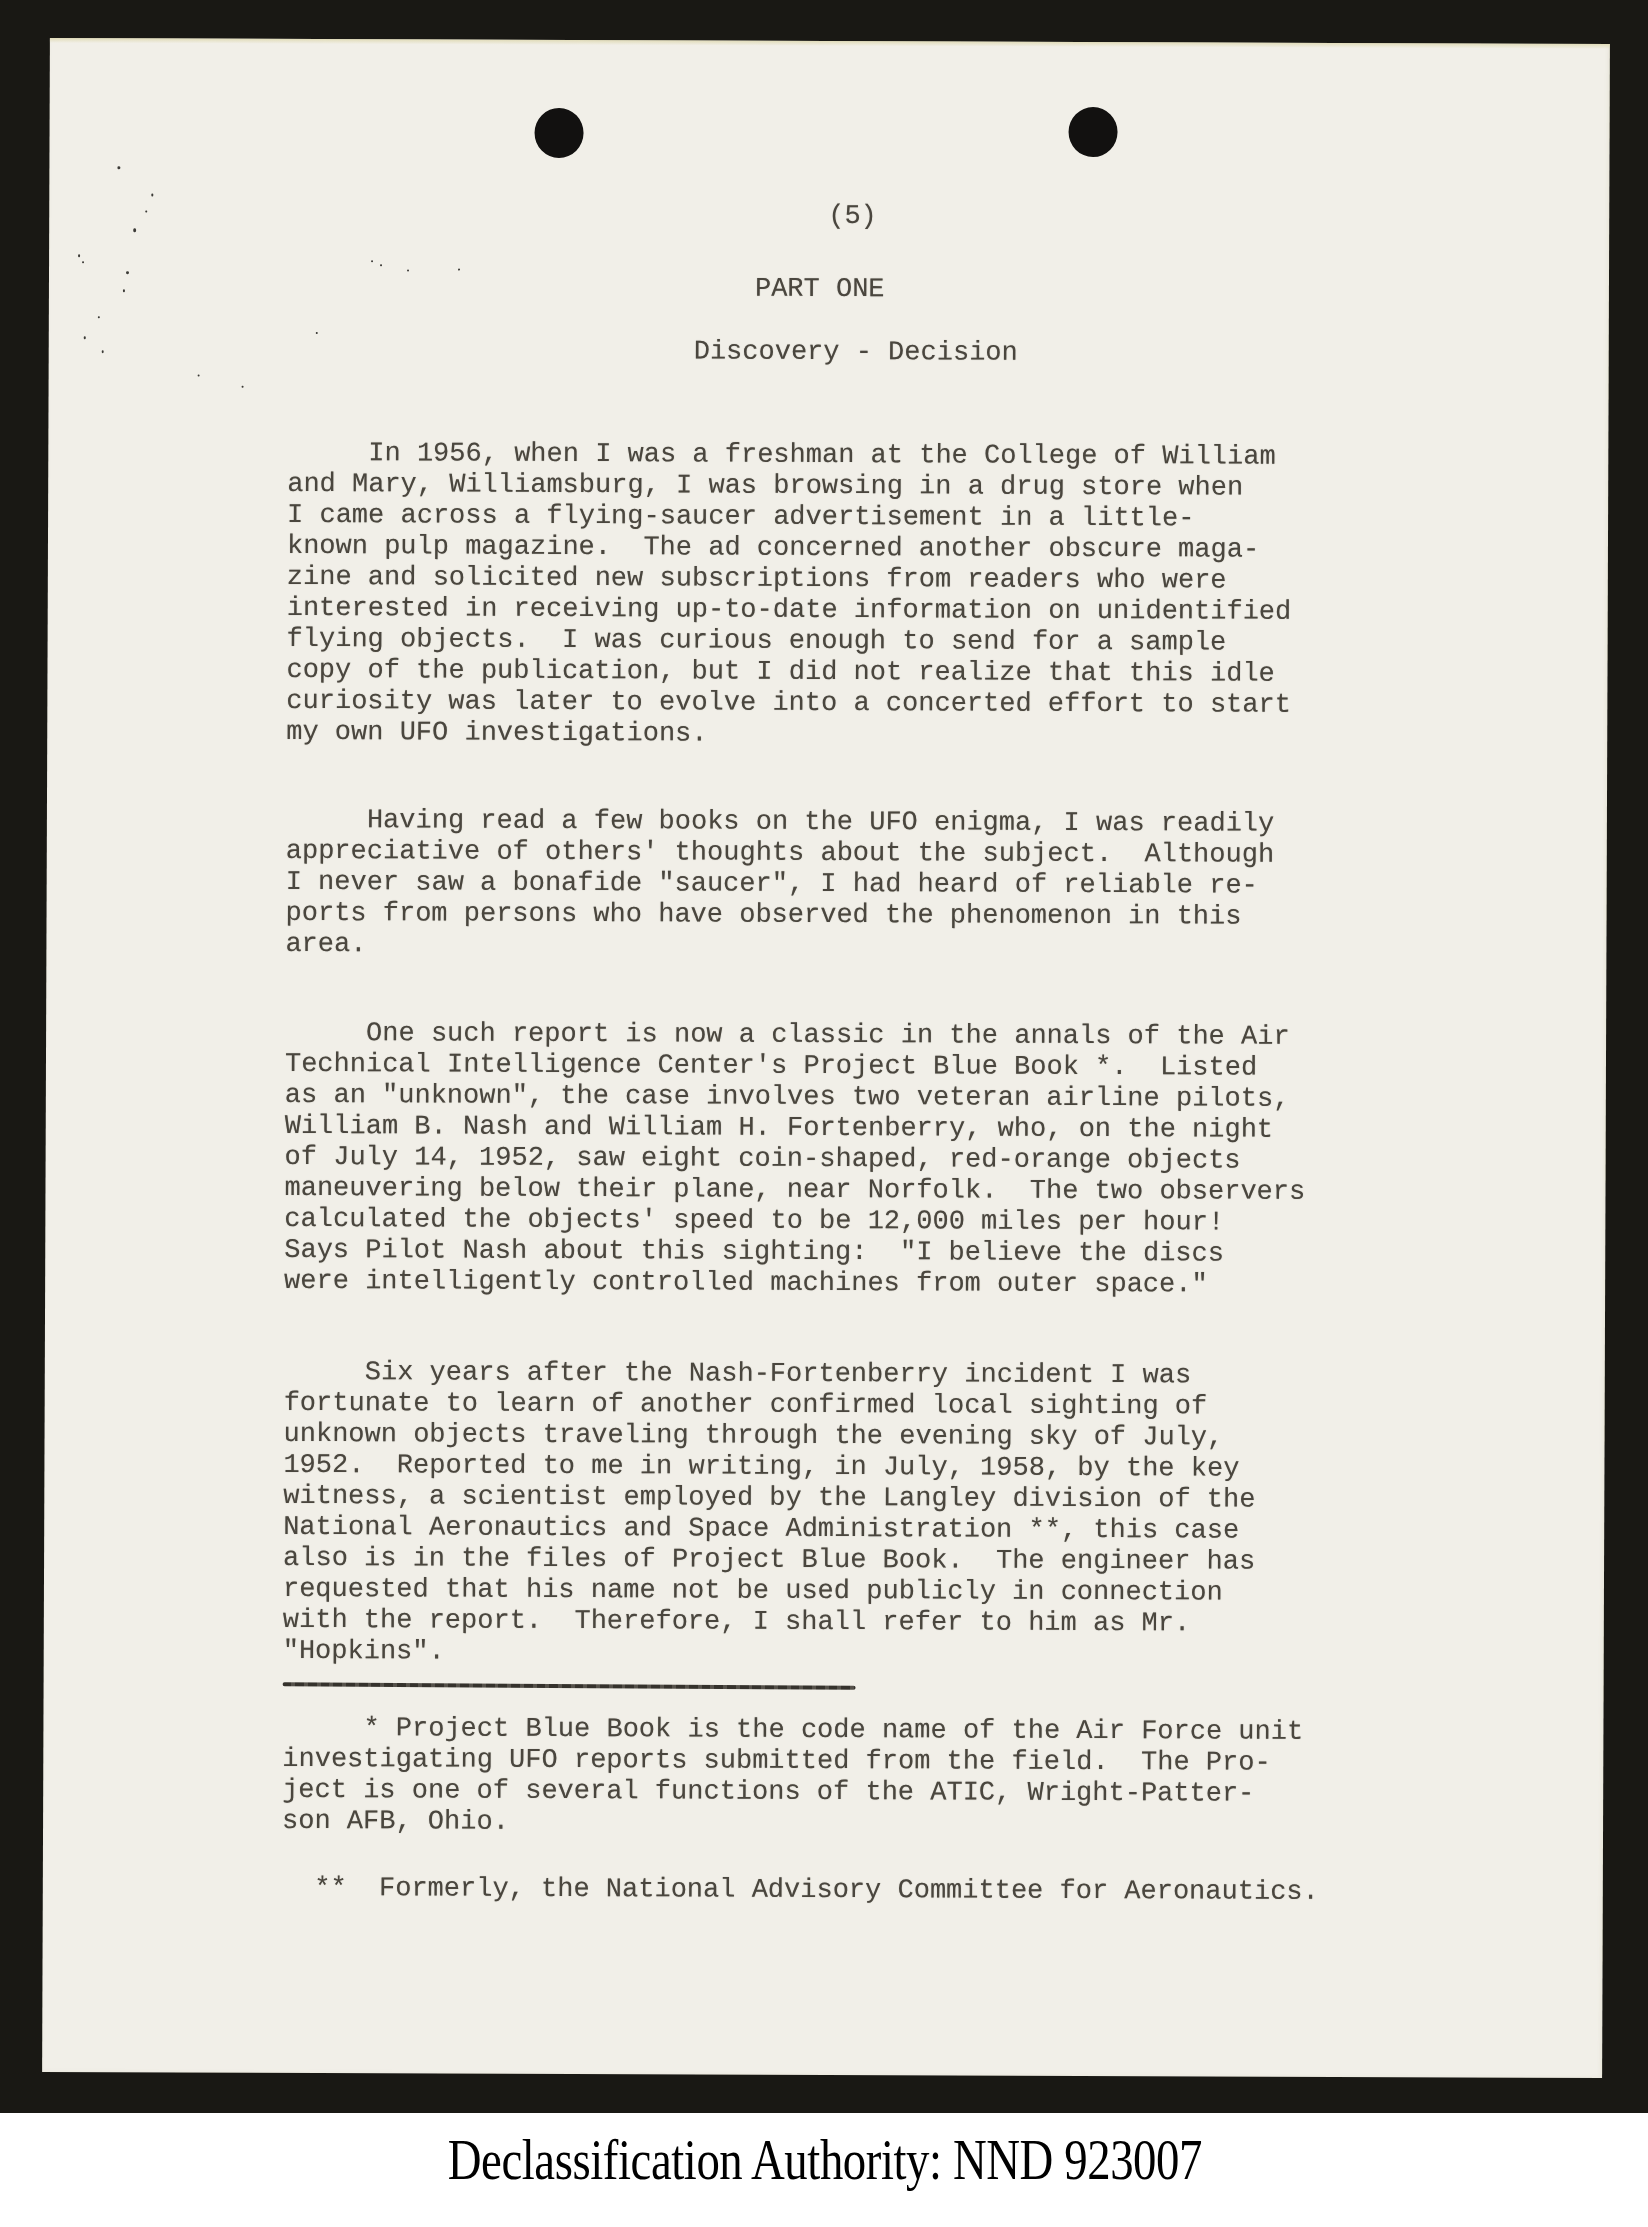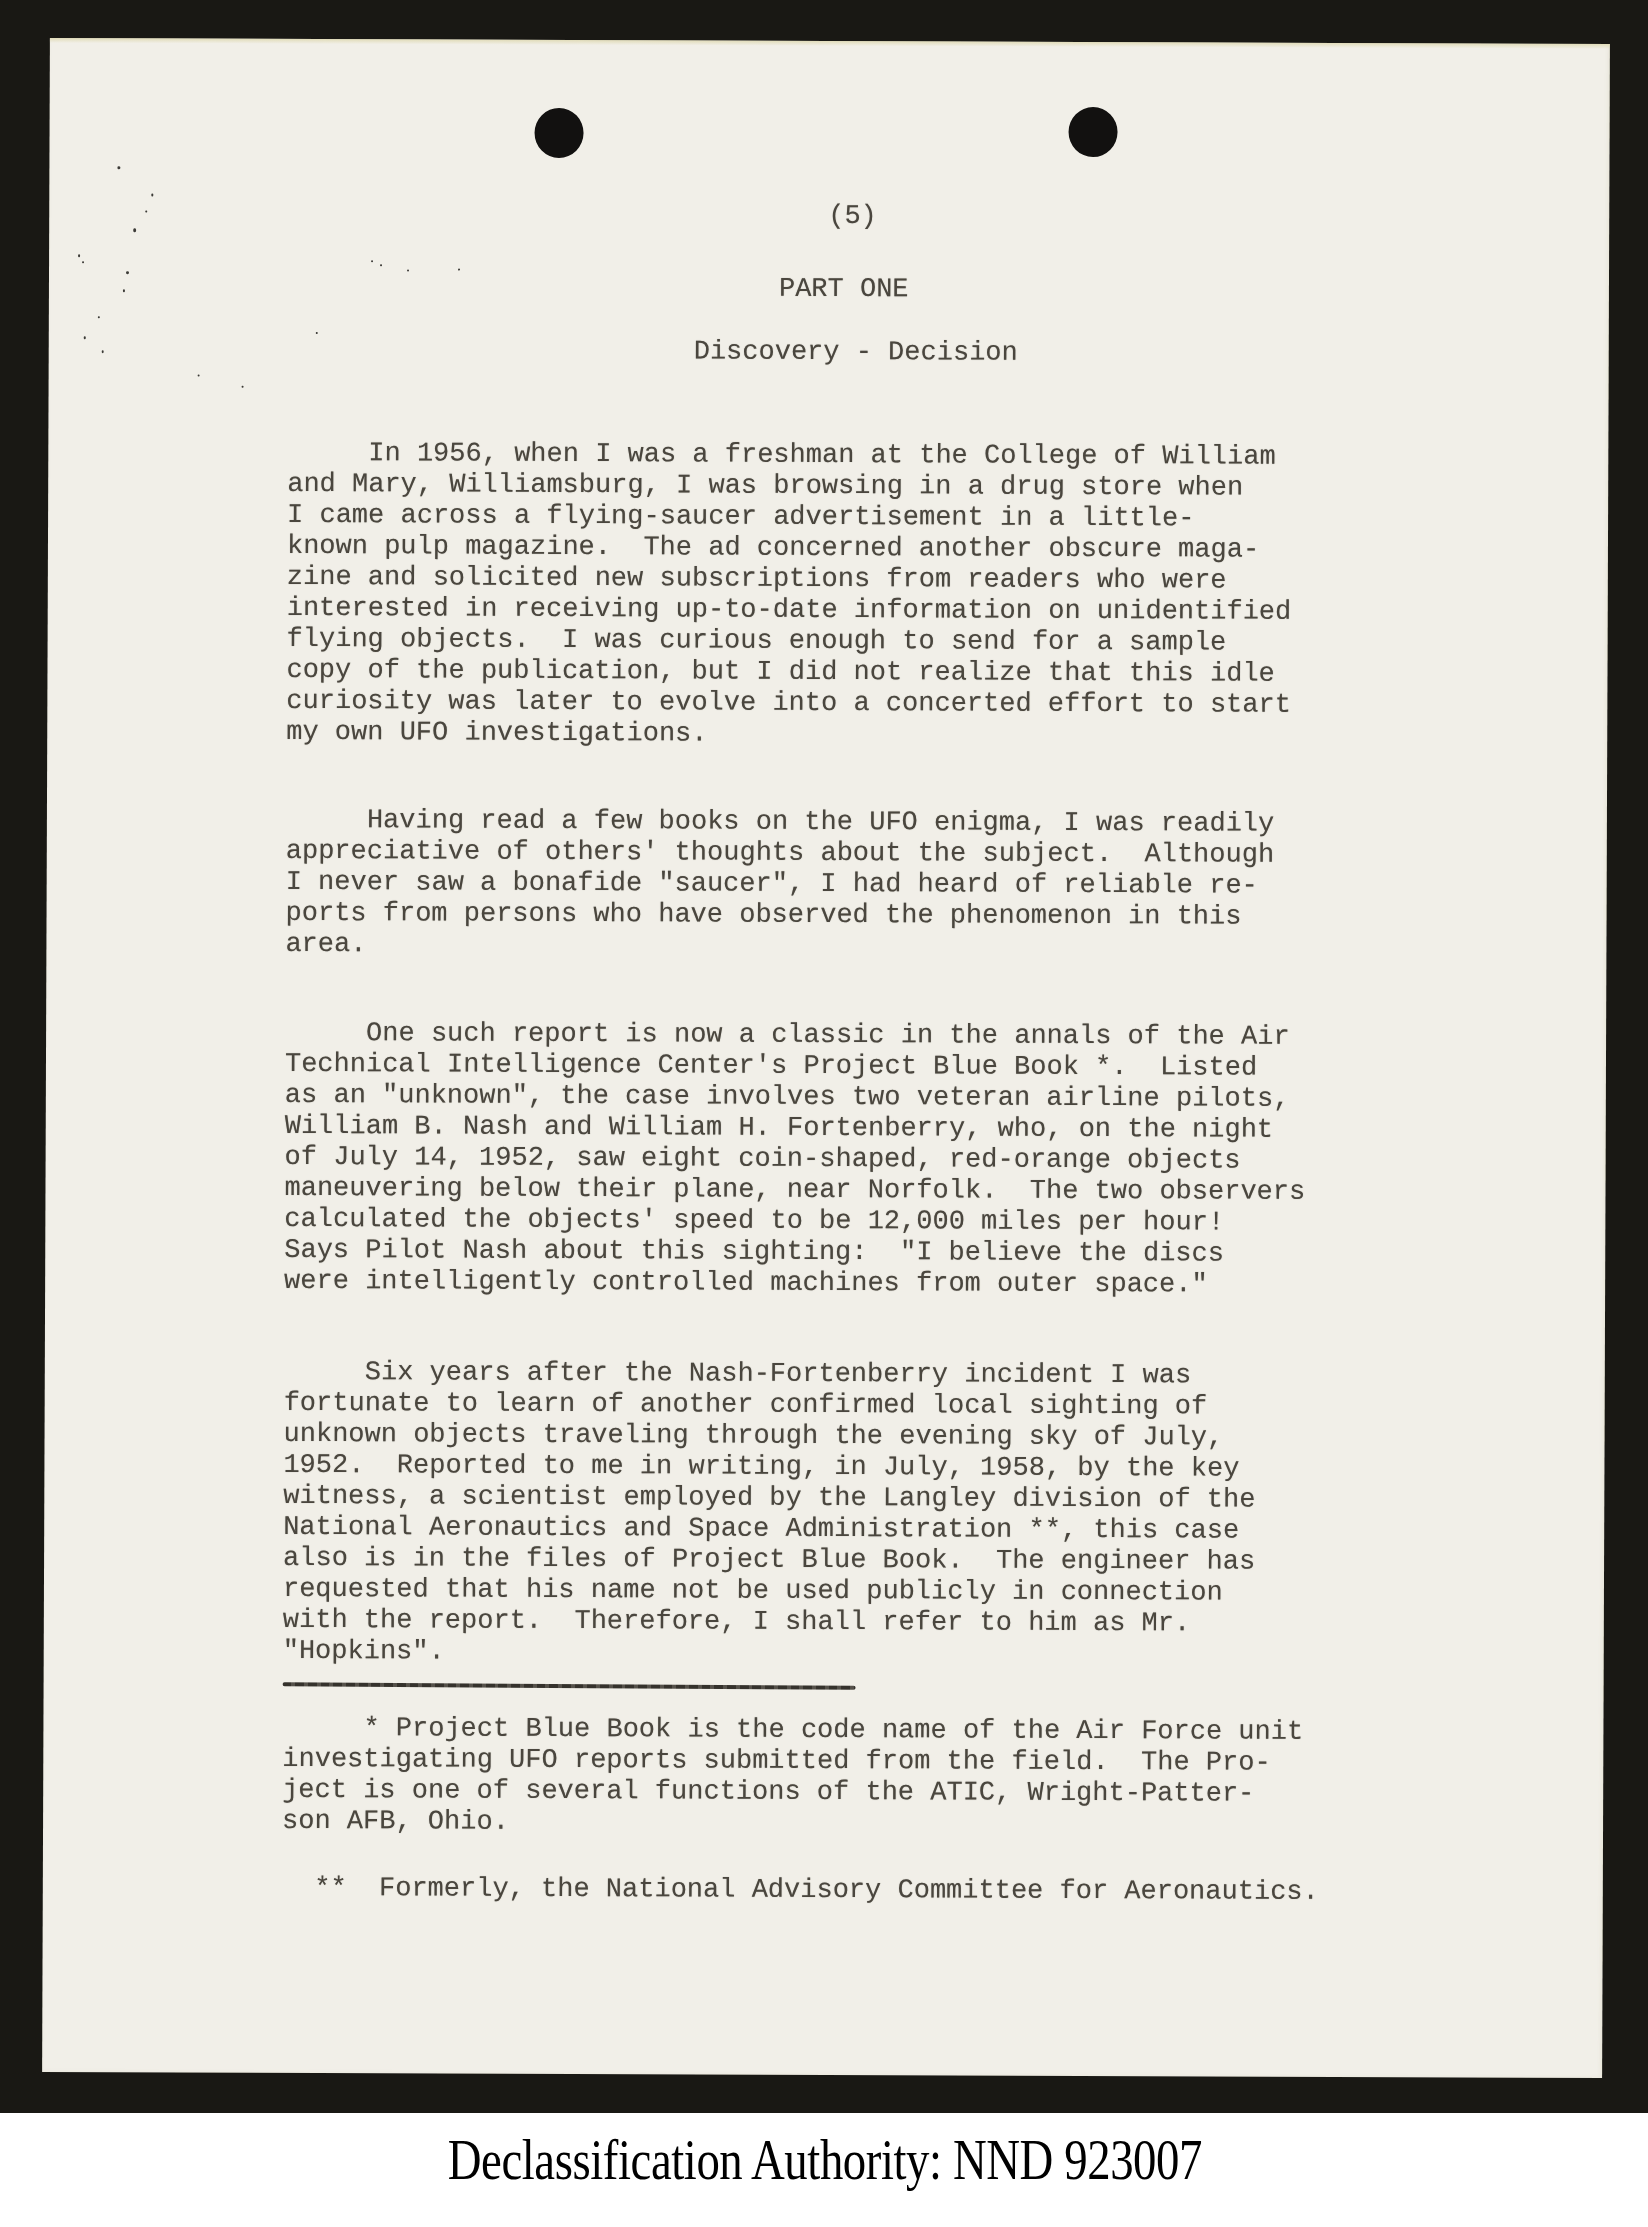--- a/index.html
+++ b/index.html
@@ -81,21 +81,21 @@
         <div class="speck" style="left:267px;top:293px;width:2px;height:2.4px;"></div>
         <div class="speck" style="left:322px;top:221px;width:2px;height:2px;"></div>
         <div class="speck" style="left:331px;top:225px;width:1.5px;height:2px;"></div>
         <div class="speck" style="left:358px;top:230px;width:2px;height:2px;"></div>
         <div class="speck" style="left:409px;top:229px;width:2.4px;height:2px;"></div>
       </div>
 
       <div class="text-layer">
 
         <div class="heading" style="left:540px;top:160px;">(5)</div>
-        <div class="heading" style="left:491px;top:233px;">PART ONE</div>
+        <div class="heading" style="left:467px;top:233px;">PART ONE</div>
         <div class="heading" style="left:406px;top:296px;">Discovery - Decision</div>
 
         <div class="tblock" style="top:399px;">
           <div class="tline">     In 1956, when I was a freshman at the College of William</div>
           <div class="tline">and Mary, Williamsburg, I was browsing in a drug store when</div>
           <div class="tline">I came across a flying-saucer advertisement in a little-</div>
           <div class="tline">known pulp magazine.  The ad concerned another obscure maga-</div>
           <div class="tline">zine and solicited new subscriptions from readers who were</div>
           <div class="tline">interested in receiving up-to-date information on unidentified</div>
           <div class="tline">flying objects.  I was curious enough to send for a sample</div>

